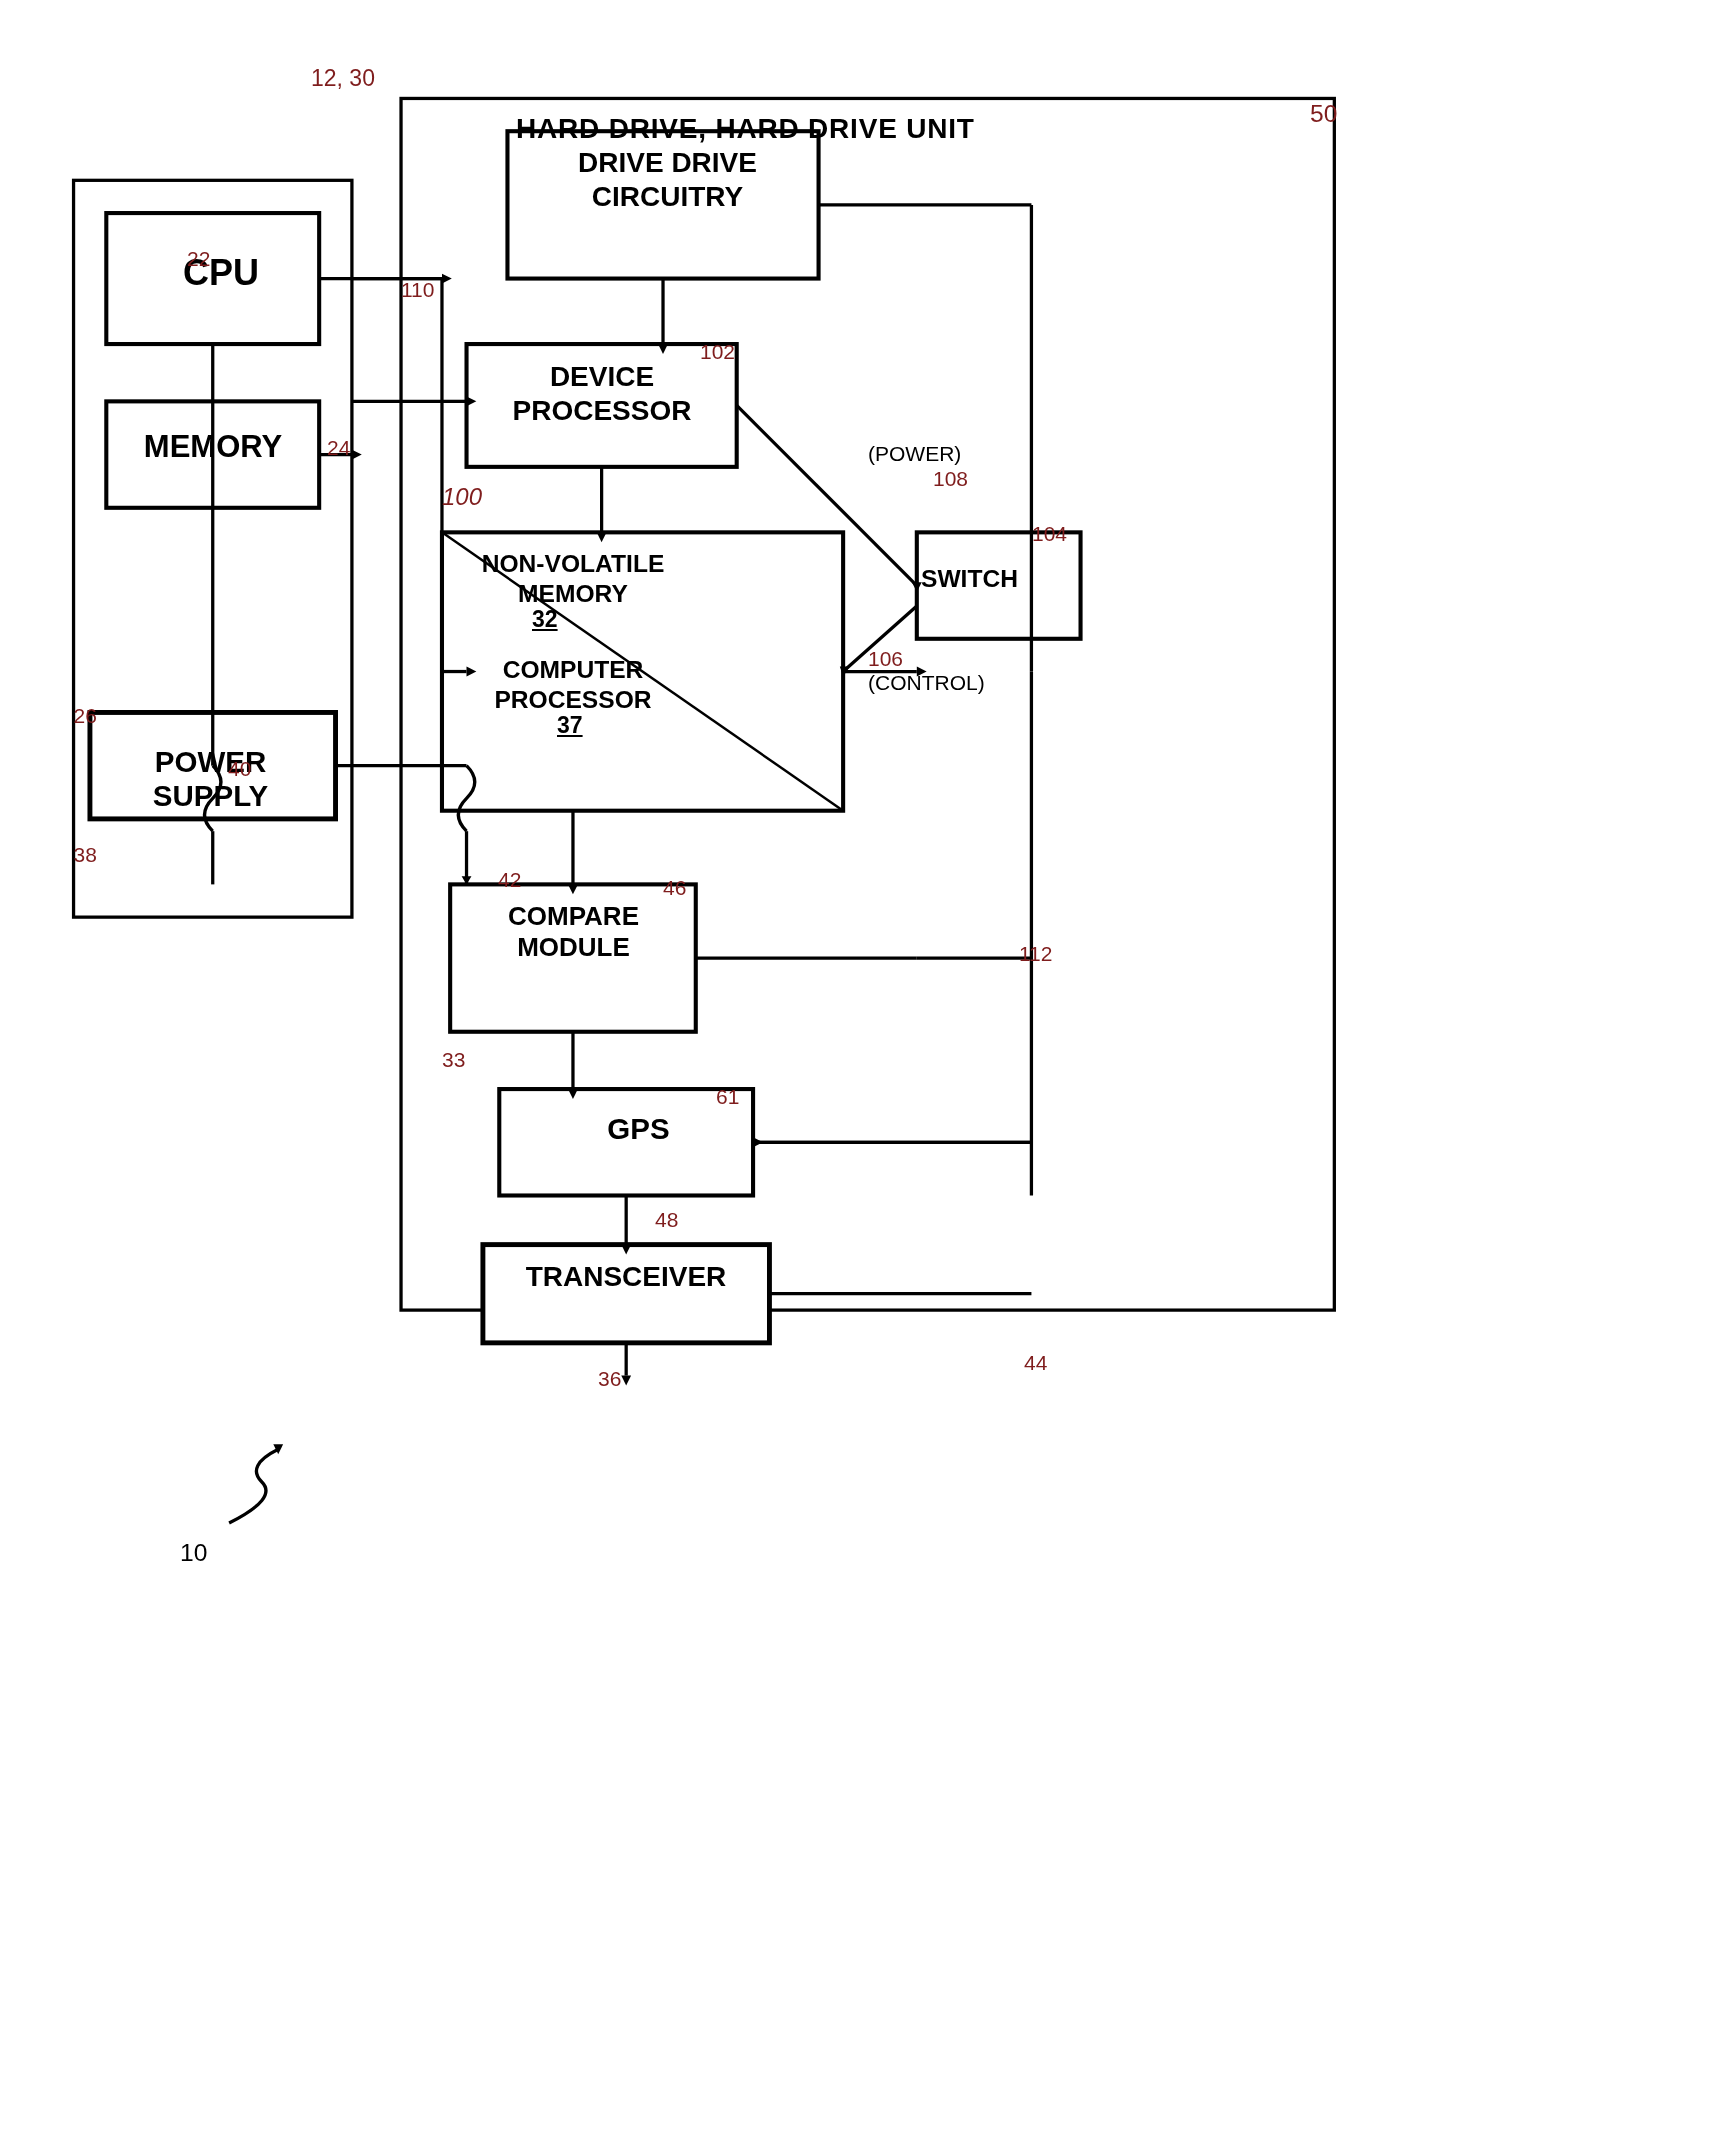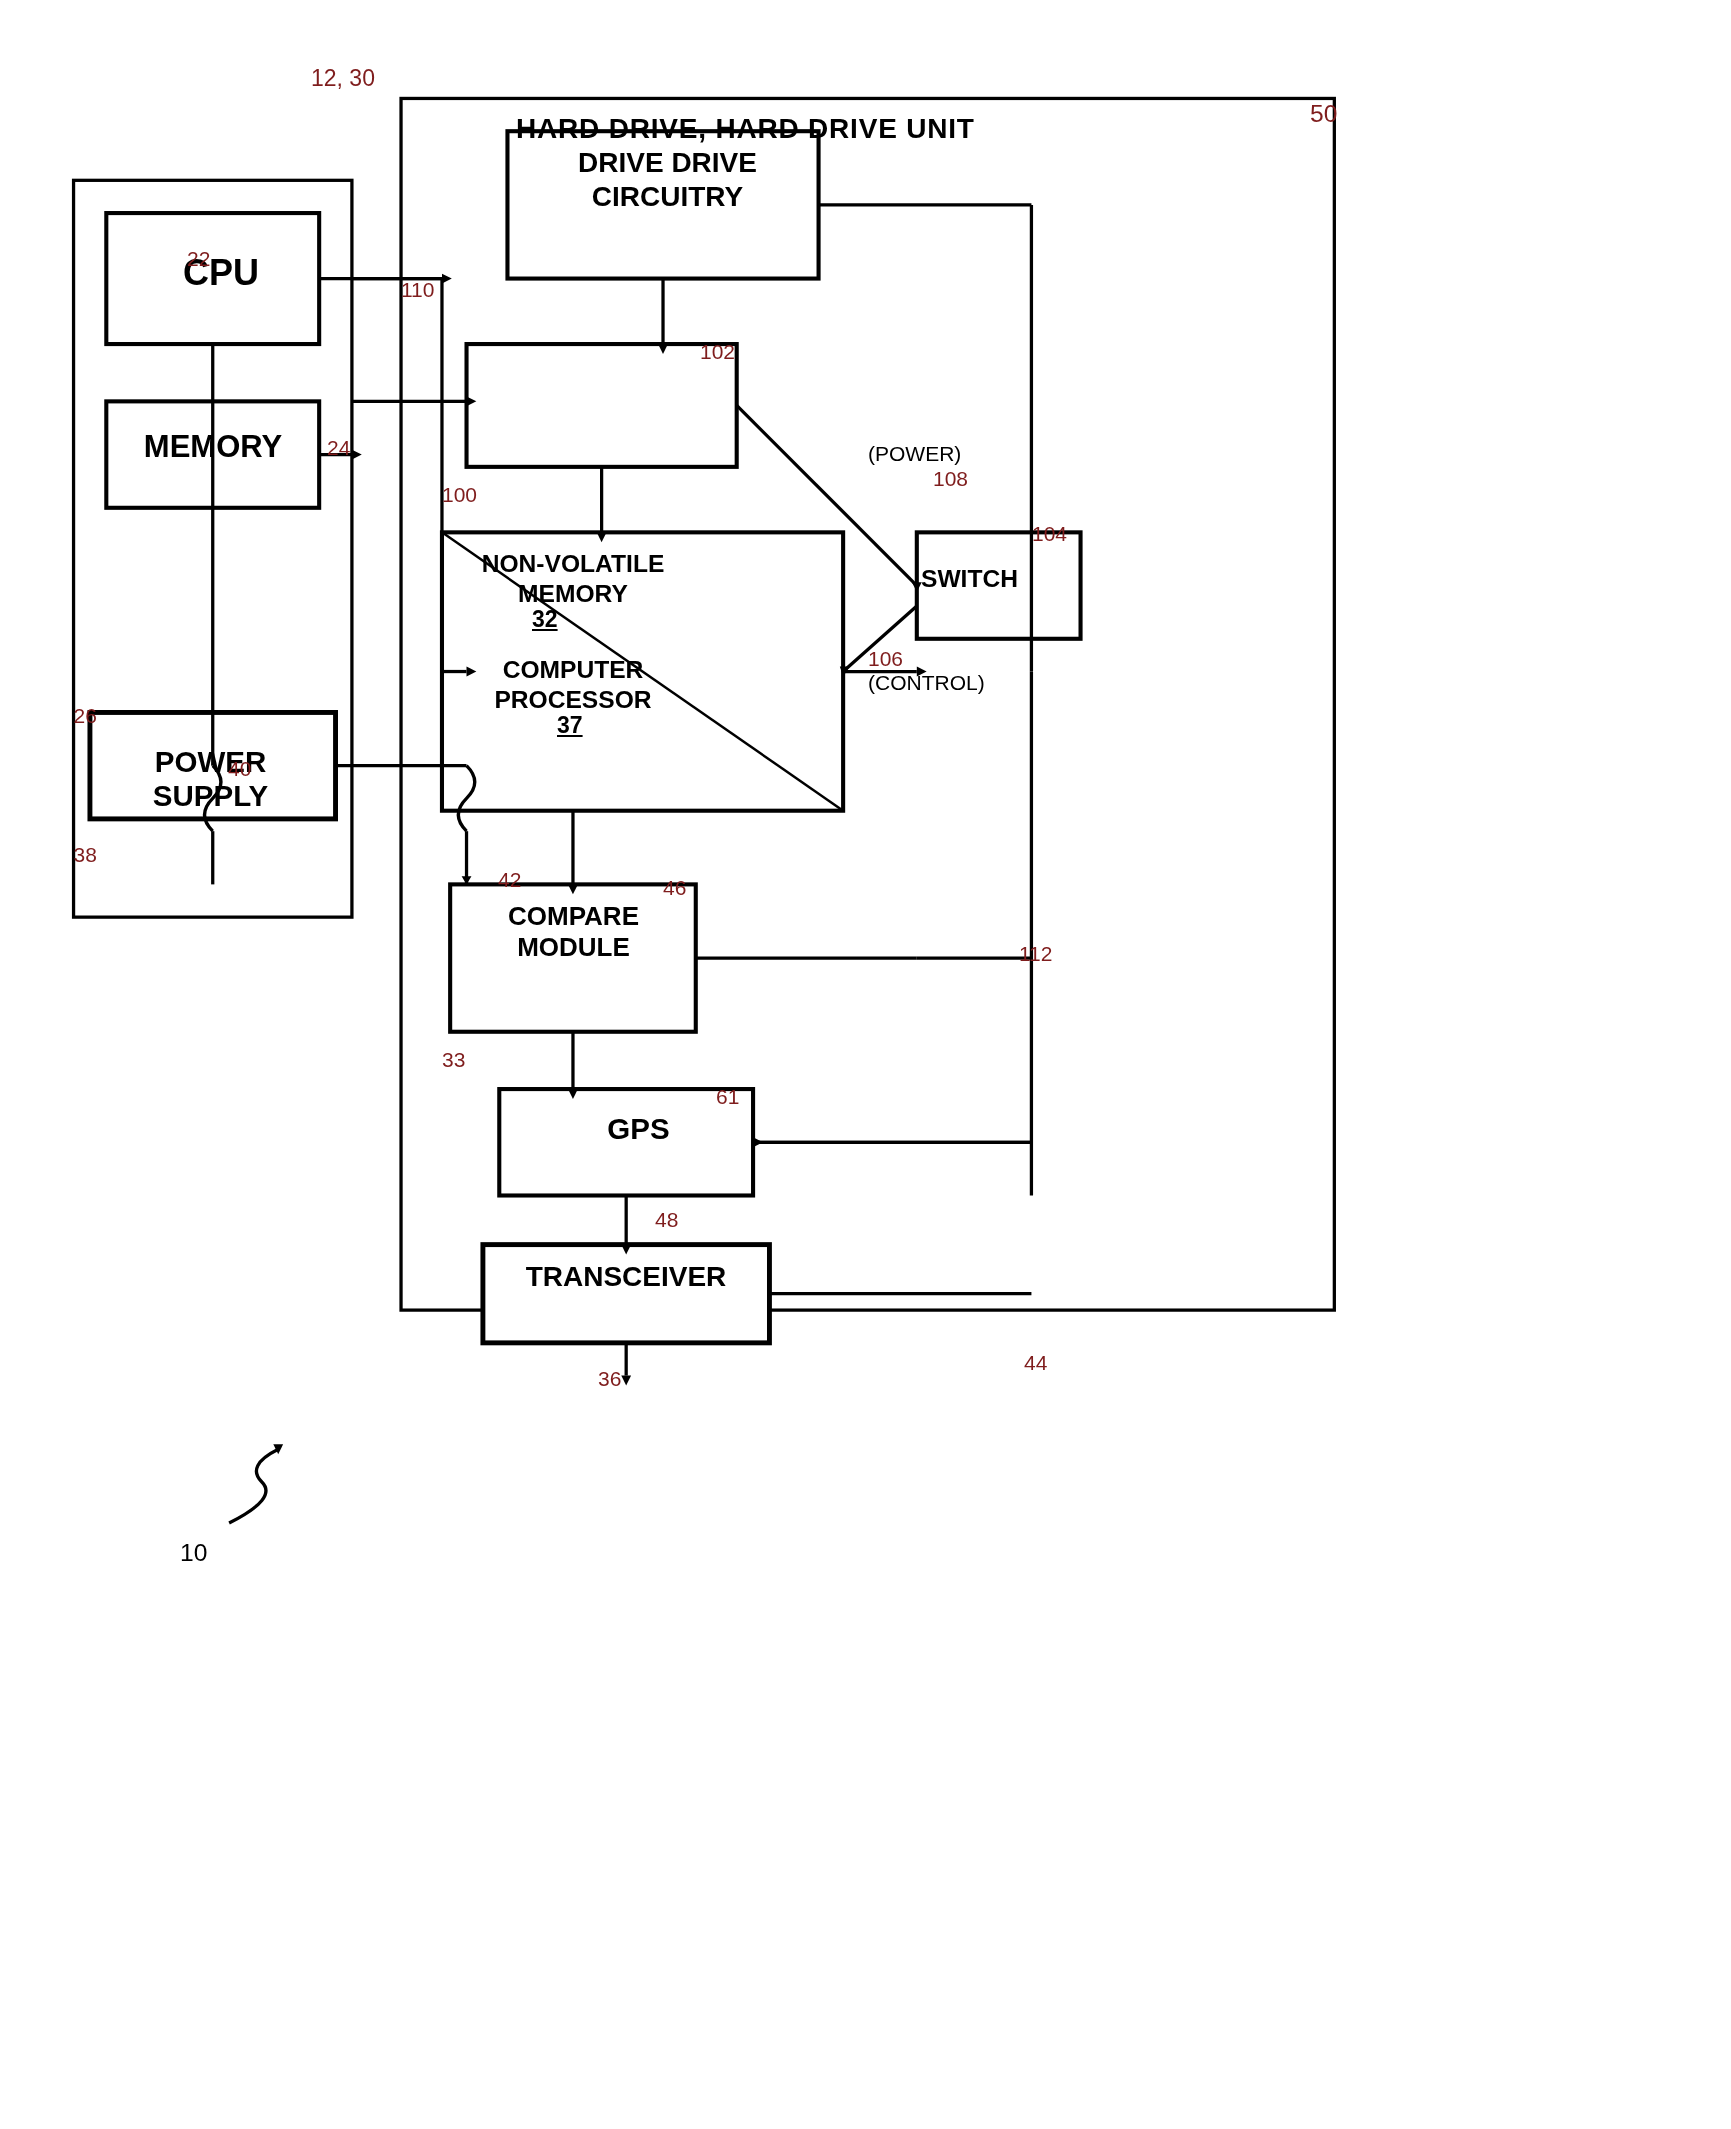--- a/index.html
+++ b/index.html
@@ -171,22 +171,25 @@
   <div class="label" style="position:absolute; top:708px; left:179px; font-size:21px;">40</div>
 
   <div class="label" style="position:absolute; top:819px; left:401px; font-size:21px;margin-left:48px;">42</div>
 
   <div class="label" style="position:absolute; top:229px; left:352px; font-size:21px;">110</div>
 
   <div style="position:absolute; top:97px; left:467px; font-size:28px; font-weight:bold; width:303px; text-align:center; line-height:1.2;">
     <span>DRIVE DRIVE CIRCUITRY</span>
   </div>
 
-
-  <div class="label" style="position:absolute; top:434px; left:393px; font-size:21px;">100</div>
+  <div style="position:absolute; top:311px; left:426px; font-size:28px; font-weight:bold; width:254px; text-align:center; line-height:1.2;">
+    <span>DEVICE PROCESSOR</span>
+  </div>
+
+  <div class="label" style="position:absolute; top:434px; left:393px; font-size:24px;font-style:italic;">100</div>
 
   <div class="label" style="position:absolute; top:291px; left:651px; font-size:21px;">102</div>
 
   <div style="position:absolute; top:500px; left:401px; font-size:24.6px; font-weight:bold; width:246px; text-align:center; line-height:1.2;">
     NON-VOLATILE MEMORY
   </div>
 
   <div style="position:absolute; top:557px; left:483px; font-size:23px; text-decoration:underline; font-weight:bold;">32</div>
 
   <div style="position:absolute; top:606px; left:401px; font-size:24.6px; font-weight:bold; width:246px; text-align:center; line-height:1.2;">

